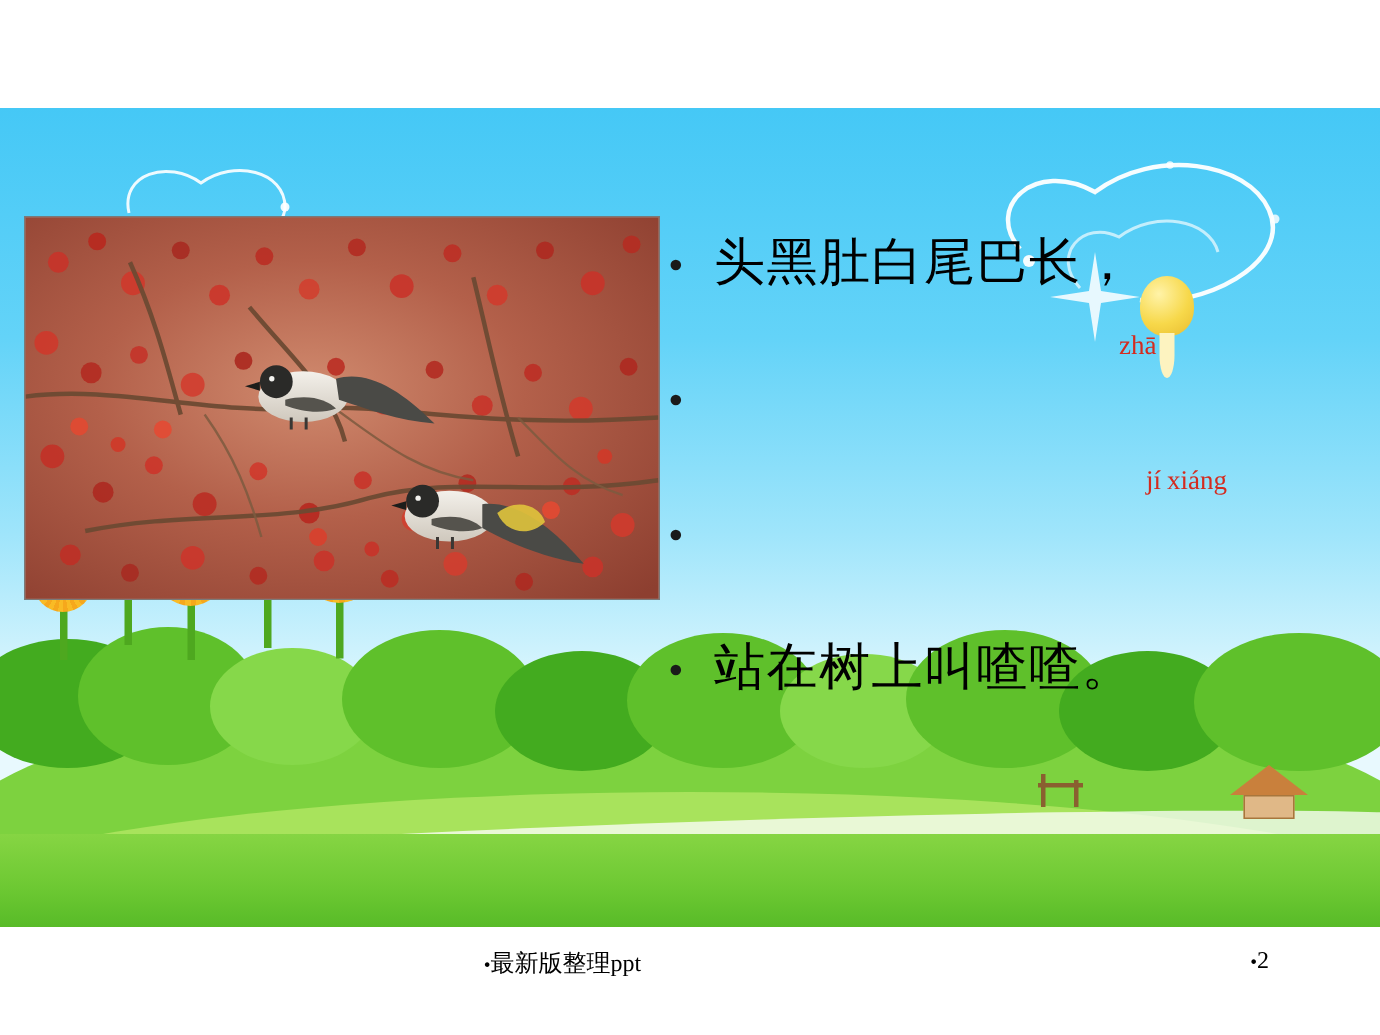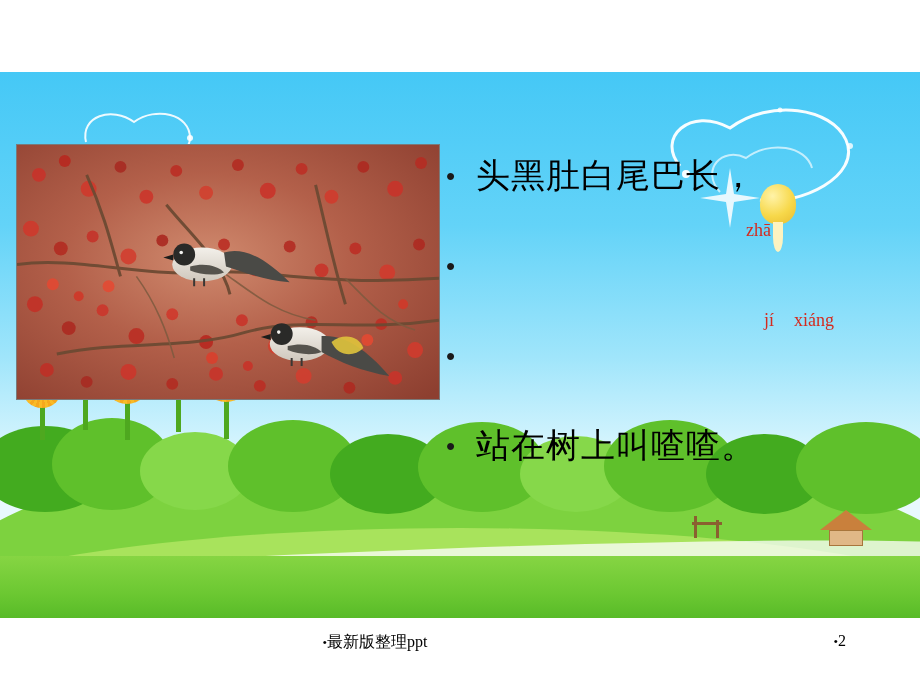--- a/index.html
+++ b/index.html
@@ -406,21 +406,21 @@
     </div>
 
     <div class="line">
       <span class="bullet">•</span>
       <span class="pinyin" style="left:300px;top:-20px;">zhā</span>
     </div>
 
     <div class="line">
       <span class="bullet">•</span>
       <span class="pinyin" style="left:296px;top:-20px;margin-left:22px;">jí</span>
-      <span class="pinyin" style="left:348px;top:-20px;">xiáng</span>
+      <span class="pinyin" style="left:332px;top:-20px;">xiáng</span>
     </div>
 
     <div class="line">
       <span class="bullet">•</span>
       <span class="line-text">站在树上叫喳喳。</span>
     </div>
 
   </div>
 
   <div class="footer-center">

